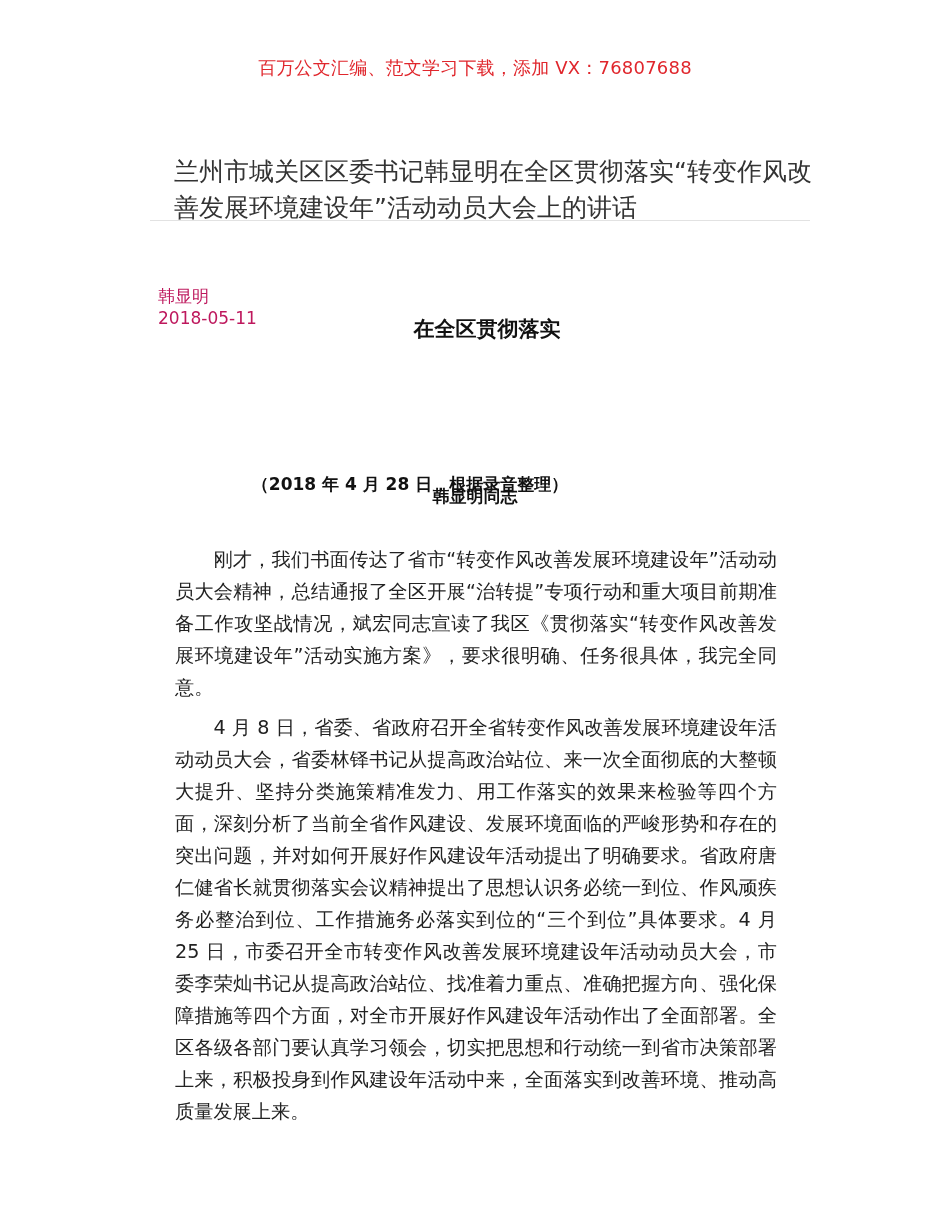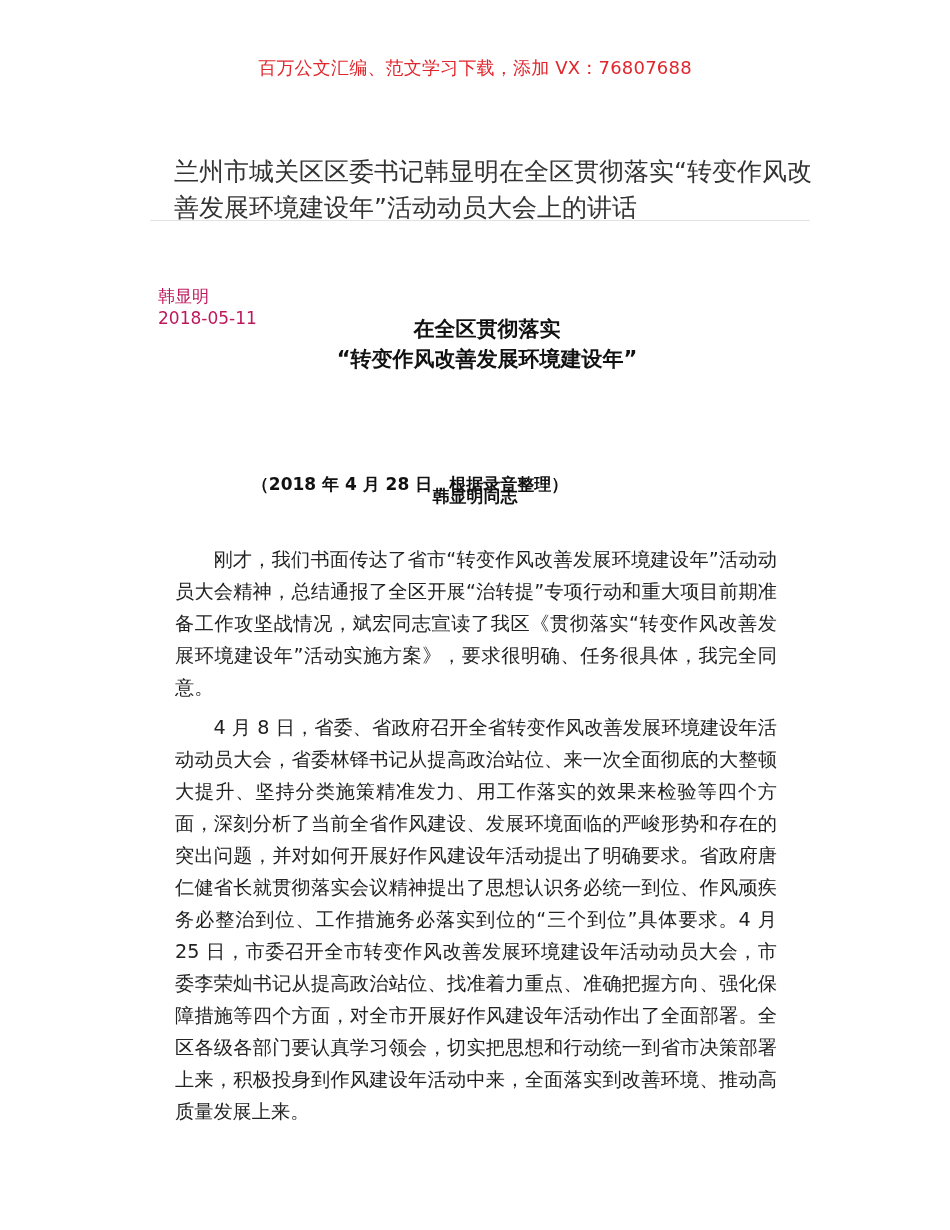--- a/index.html
+++ b/index.html
@@ -31,21 +31,20 @@
 
 <div class="divider"></div>
 
 <div class="meta">
   <div>韩显明</div>
   <div>2018-05-11</div>
 </div>
 
 <div class="doc-heading">
   <div>在全区贯彻落实</div>
-  <div>“转变作风改善发展环境建设年”</div>
 </div>
 
 <div class="author">韩显明同志</div>
 <div class="dateline">（2018 年 4 月 28 日，根据录音整理）</div>
 
 <div class="body-text">
   <p>刚才，我们书面传达了省市“转变作风改善发展环境建设年”活动动员大会精神，总结通报了全区开展“治转提”专项行动和重大项目前期准备工作攻坚战情况，斌宏同志宣读了我区《贯彻落实“转变作风改善发展环境建设年”活动实施方案》，要求很明确、任务很具体，我完全同意。</p>
   <p>4 月 8 日，省委、省政府召开全省转变作风改善发展环境建设年活动动员大会，省委林铎书记从提高政治站位、来一次全面彻底的大整顿大提升、坚持分类施策精准发力、用工作落实的效果来检验等四个方面，深刻分析了当前全省作风建设、发展环境面临的严峻形势和存在的突出问题，并对如何开展好作风建设年活动提出了明确要求。省政府唐仁健省长就贯彻落实会议精神提出了思想认识务必统一到位、作风顽疾务必整治到位、工作措施务必落实到位的“三个到位”具体要求。4 月 25 日，市委召开全市转变作风改善发展环境建设年活动动员大会，市委李荣灿书记从提高政治站位、找准着力重点、准确把握方向、强化保障措施等四个方面，对全市开展好作风建设年活动作出了全面部署。全区各级各部门要认真学习领会，切实把思想和行动统一到省市决策部署上来，积极投身到作风建设年活动中来，全面落实到改善环境、推动高质量发展上来。</p>
 </div>
 

